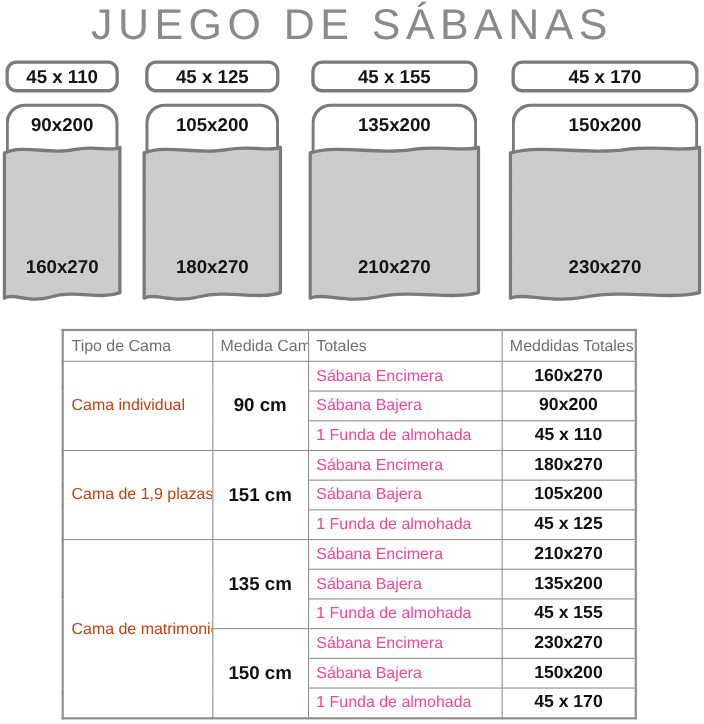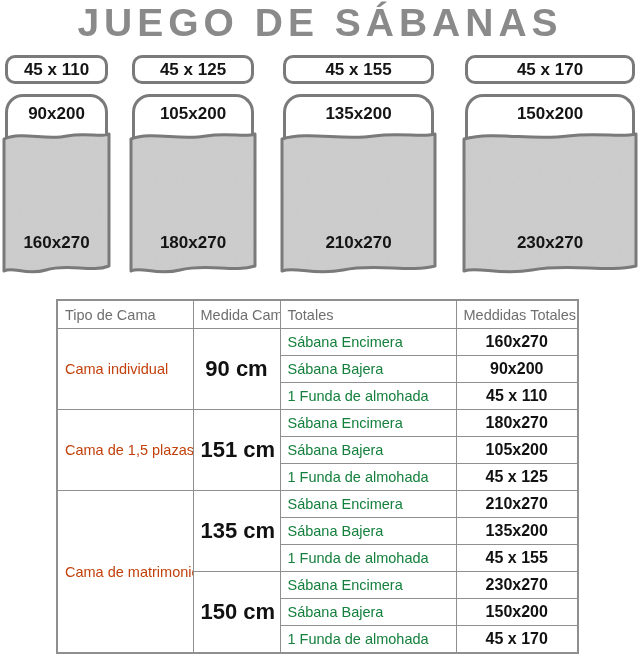--- a/index.html
+++ b/index.html
@@ -2,21 +2,21 @@
 <html><head>
 <meta charset="utf-8">
 <style>
   html,body { margin:0; padding:0; }
   body {
     width:640px; height:658px; position:relative; background:#ffffff;
     font-family:"Liberation Sans", sans-serif; overflow:hidden;
   }
   .title {
     position:absolute; top:1px; left:0; width:640px; text-align:center;
-    font-size:39px; font-weight:bold; color:#8a8a8a; letter-spacing:5px;
+    font-size:39px; font-weight:normal; color:#8a8a8a; letter-spacing:5px;
     white-space:nowrap;
   }
   .diagram { position:absolute; top:0; left:0; width:640px; height:295px; }
   .bed-col { position:absolute; top:0; height:290px; }
   .pillow {
     position:absolute; top:55px; left:3px; right:3px; height:23px;
     border:3px solid #7a7a7a; border-radius:10px; background:#ffffff;
     display:flex; align-items:center; justify-content:center;
     font-size:17px; font-weight:bold; color:#141414;
   }
@@ -35,22 +35,22 @@
     font-size:17px; font-weight:bold; color:#141414; z-index:4;
   }
   table.sizes {
     position:absolute; left:56px; top:299px; width:521px;
     border-collapse:collapse; table-layout:fixed;
     border:2px solid #8f8f8f; font-size:14px; color:#6f6f6f;
   }
   table.sizes th, table.sizes td { border:1px solid #8f8f8f; padding:0 7px; overflow:hidden; white-space:nowrap; }
   table.sizes th { height:27px; font-weight:normal; text-align:left; font-size:14.5px; color:#6f6f6f; }
   td.tipo  { font-size:14.5px; color:#c2410c; vertical-align:middle; }
-  td.cm    { font-size:22px; font-weight:bold; color:#111111; text-align:center; }
-  td.pieza { height:26px; font-size:14.5px; color:#15803d; }
+  td.cm    { font-size:17px; font-weight:bold; color:#111111; text-align:center; }
+  td.pieza { height:26px; font-size:14.5px; color:#ec4899; }
   td.total { font-size:16px; font-weight:bold; color:#111111; text-align:center; }
   .defs-holder { position:absolute; width:0; height:0; }
 </style>
 </head>
 <body>
 
 <svg class="defs-holder" aria-hidden="true">
   <defs>
     <filter id="noiseF" x="0" y="0" width="100%" height="100%">
       <feTurbulence type="fractalNoise" baseFrequency="0.85" numOctaves="2" stitchTiles="stitch"></feTurbulence>
@@ -142,21 +142,21 @@
     <tr>
       <td class="pieza">Sábana Bajera</td>
       <td class="total">90x200</td>
     </tr>
     <tr>
       <td class="pieza">1 Funda de almohada</td>
       <td class="total">45 x 110</td>
     </tr>
 
     <tr>
-      <td class="tipo" rowspan="3">Cama de 1,5 plazas</td>
+      <td class="tipo" rowspan="3">Cama de 1,9 plazas</td>
       <td class="cm" rowspan="3">151 cm</td>
       <td class="pieza">Sábana Encimera</td>
       <td class="total">180x270</td>
     </tr>
     <tr>
       <td class="pieza">Sábana Bajera</td>
       <td class="total">105x200</td>
     </tr>
     <tr>
       <td class="pieza">1 Funda de almohada</td>

